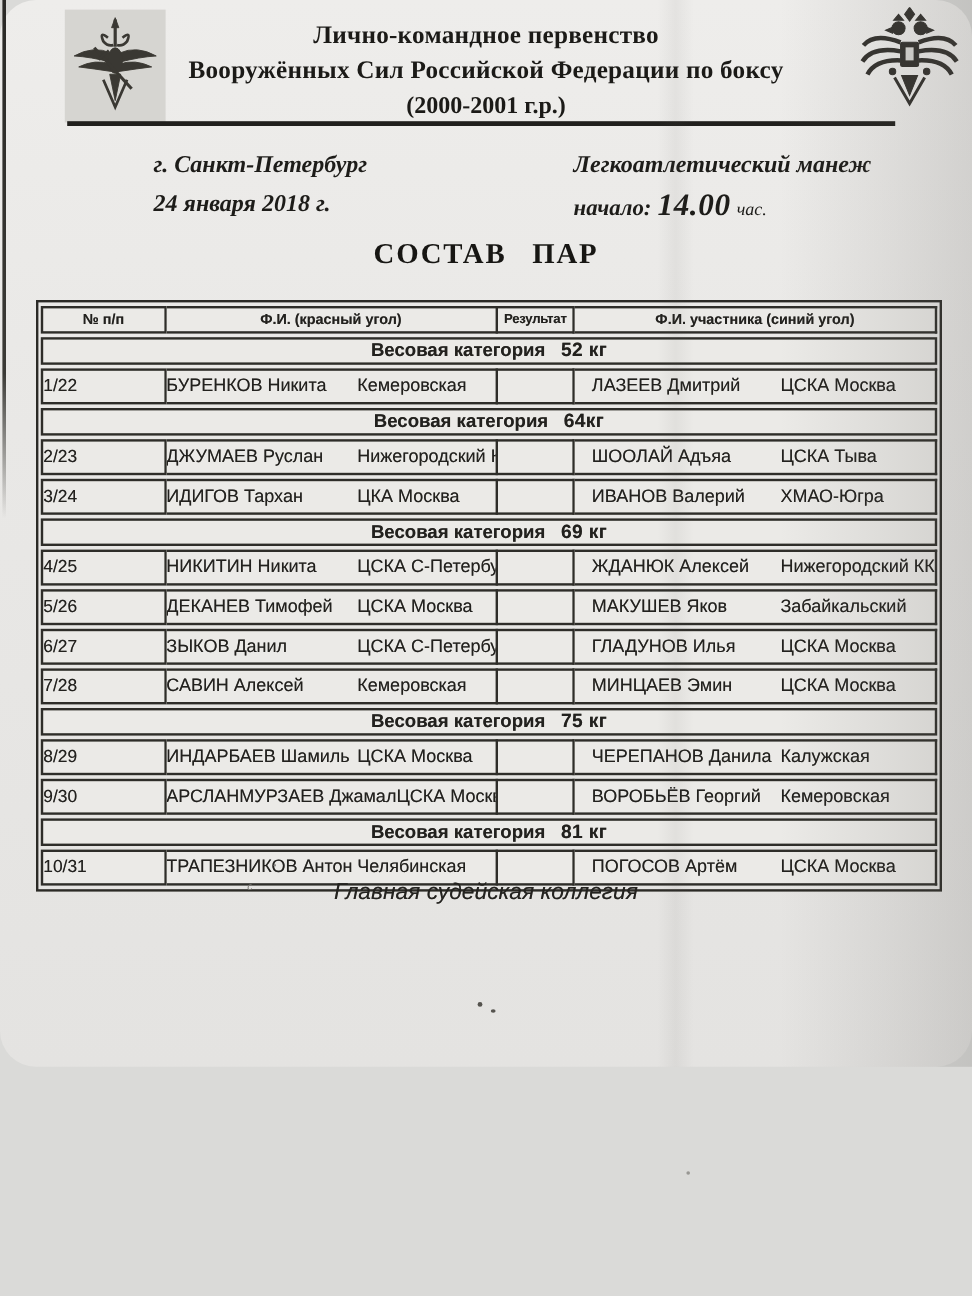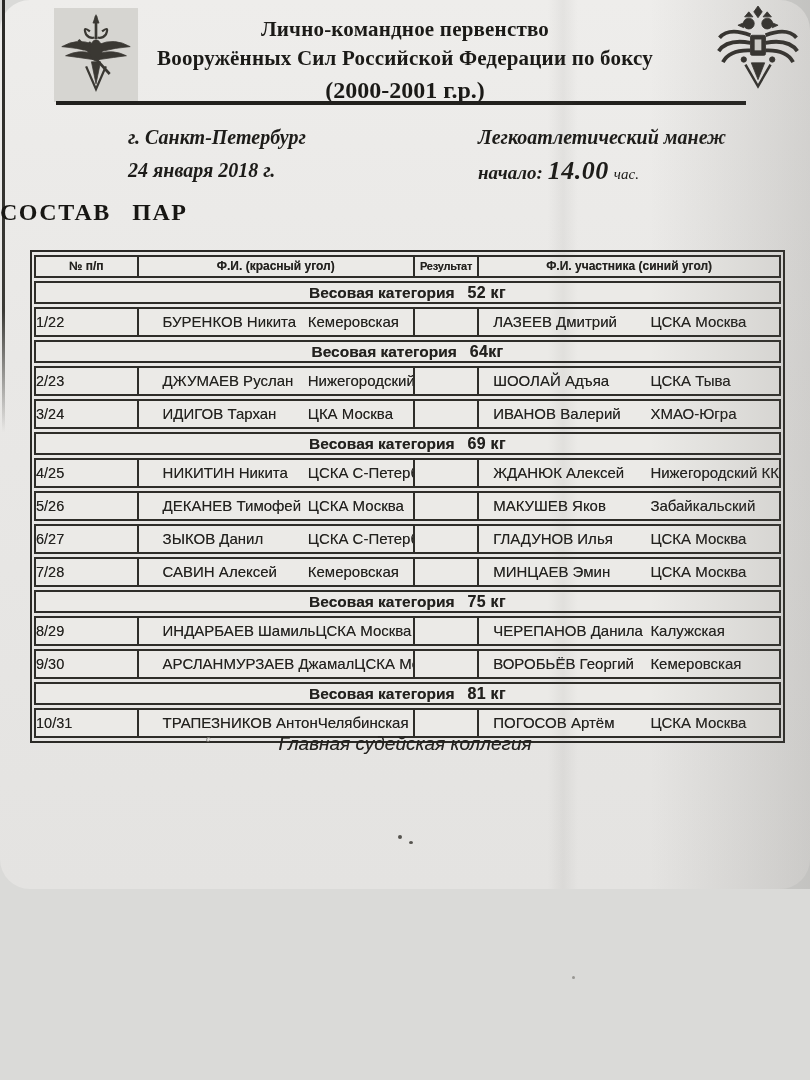--- a/index.html
+++ b/index.html
@@ -19,50 +19,50 @@
   .speck{position:absolute;border-radius:50%;background:#55534e;}
   
   .emblem-left{position:absolute;left:54px;top:8px;width:84px;height:94px;background:#d6d5d1;
     display:flex;align-items:center;justify-content:center;}
   .emblem-right{position:absolute;left:714px;top:4px;width:88px;height:96px;
     display:flex;align-items:center;justify-content:center;}
   .title{position:absolute;left:130px;right:130px;top:17px;text-align:center;
     font-family:"Liberation Serif",serif;font-weight:bold;color:#1b1a17;}
   .title .l1{font-size:21px;letter-spacing:.2px;}
   .title .l2{font-size:21px;margin-top:4px;letter-spacing:.2px;}
-  .title .l3{font-size:24px;margin-top:6px;}
+  .title .l3{font-size:20px;margin-top:6px;}
   .rule{position:absolute;left:56px;top:101px;width:690px;height:4px;background:#21201d;}
   
   .event{font-family:"Liberation Serif",serif;font-style:italic;font-weight:bold;
     font-size:20px;line-height:33px;color:#1d1c19;}
   .event-left{position:absolute;left:128px;top:121px;}
   .event-right{position:absolute;left:478px;top:121px;}
   .start-label{font-size:19px;}
   .start-time{font-size:26px;letter-spacing:.5px;}
   .start-units{font-size:15px;font-weight:normal;}
-  .doc-title{position:absolute;left:0;right:0;top:199px;
+  .doc-title{position:absolute;left:0;right:0;top:199px;text-align:center;
     font-family:"Liberation Serif",serif;font-weight:bold;font-size:24px;
     letter-spacing:1.5px;word-spacing:14px;color:#171613;}
   
   .table-wrap{position:absolute;left:30px;top:250px;width:755px;}
   table.pairs{width:100%;border-collapse:separate;border-spacing:0 3px;
     border:2.5px solid #2b2a26;padding:0 2px;table-layout:fixed;}
   .pairs th,.pairs td{
     background:#ebeae7;border-top:2px solid #2e2d29;border-bottom:2px solid #2e2d29;
     border-right:2px solid #2e2d29;overflow:hidden;white-space:nowrap;
     text-shadow:0 0 .5px rgba(40,38,34,.55);}
   .pairs th:first-child,.pairs td:first-child{border-left:2px solid #2e2d29;}
   .pairs th{height:17px;line-height:17px;font-size:12px;font-weight:bold;text-align:center;padding:1px 0;}
   .pairs th.th-result{font-size:11px;letter-spacing:-.2px;}
   .cat-cell{height:16px;line-height:17px;text-align:center;font-weight:bold;font-size:15.5px;padding:1px 0;}
   .cat-weight{font-size:16px;margin-left:13px;letter-spacing:.3px;}
   .bout td{height:22px;line-height:22px;font-size:15px;padding:2px 0;}
   .bout .no-cell{font-size:14.5px;}
   .pair-cell{display:flex;align-items:center;}
-  td.red-cell{padding-left:24px;}
+  td.red-cell{}
   td.blue-cell{padding-left:14px;}
   .red-cell .fighter-name{flex:0 0 58%;}
   .blue-cell .fighter-name{flex:0 0 55%;}
   .fighter-team{white-space:nowrap;}
   
   .signature{position:absolute;left:0;right:0;top:733px;text-align:center;
     font-style:italic;font-weight:normal;font-size:19px;color:#23221f;
     text-shadow:0 0 .5px rgba(40,38,34,.5);}
   .mark-c{position:absolute;left:206px;top:734px;font-size:9px;color:#7d7b76;font-style:italic;}
   .mark-dot{position:absolute;left:228px;top:720px;width:2px;height:2px;background:#8a8884;border-radius:50%;}

